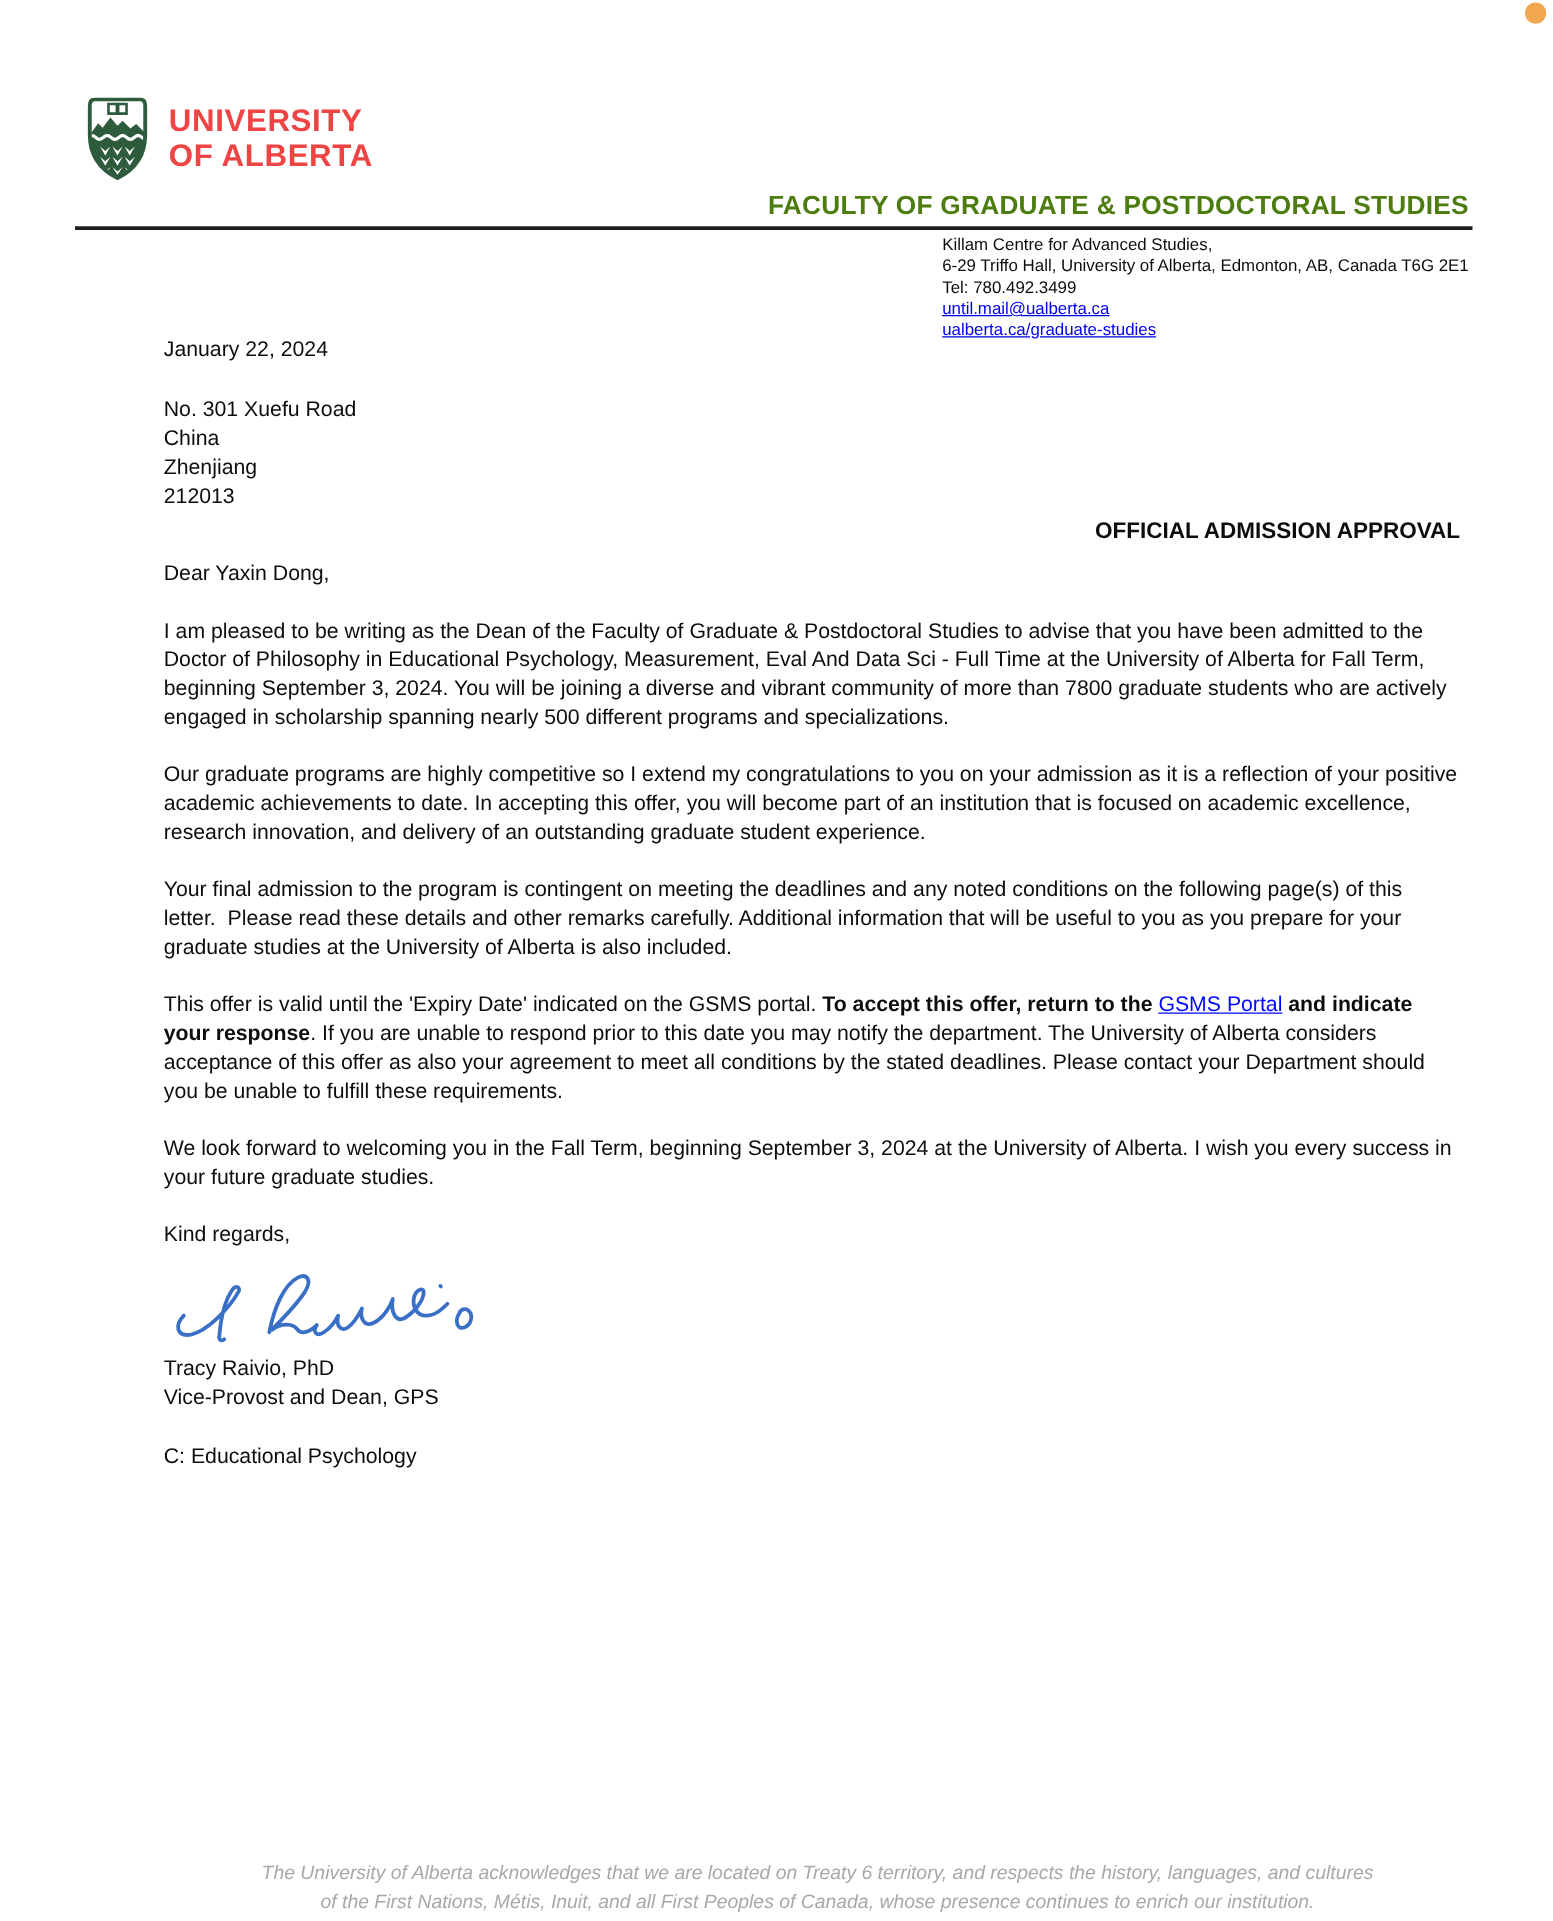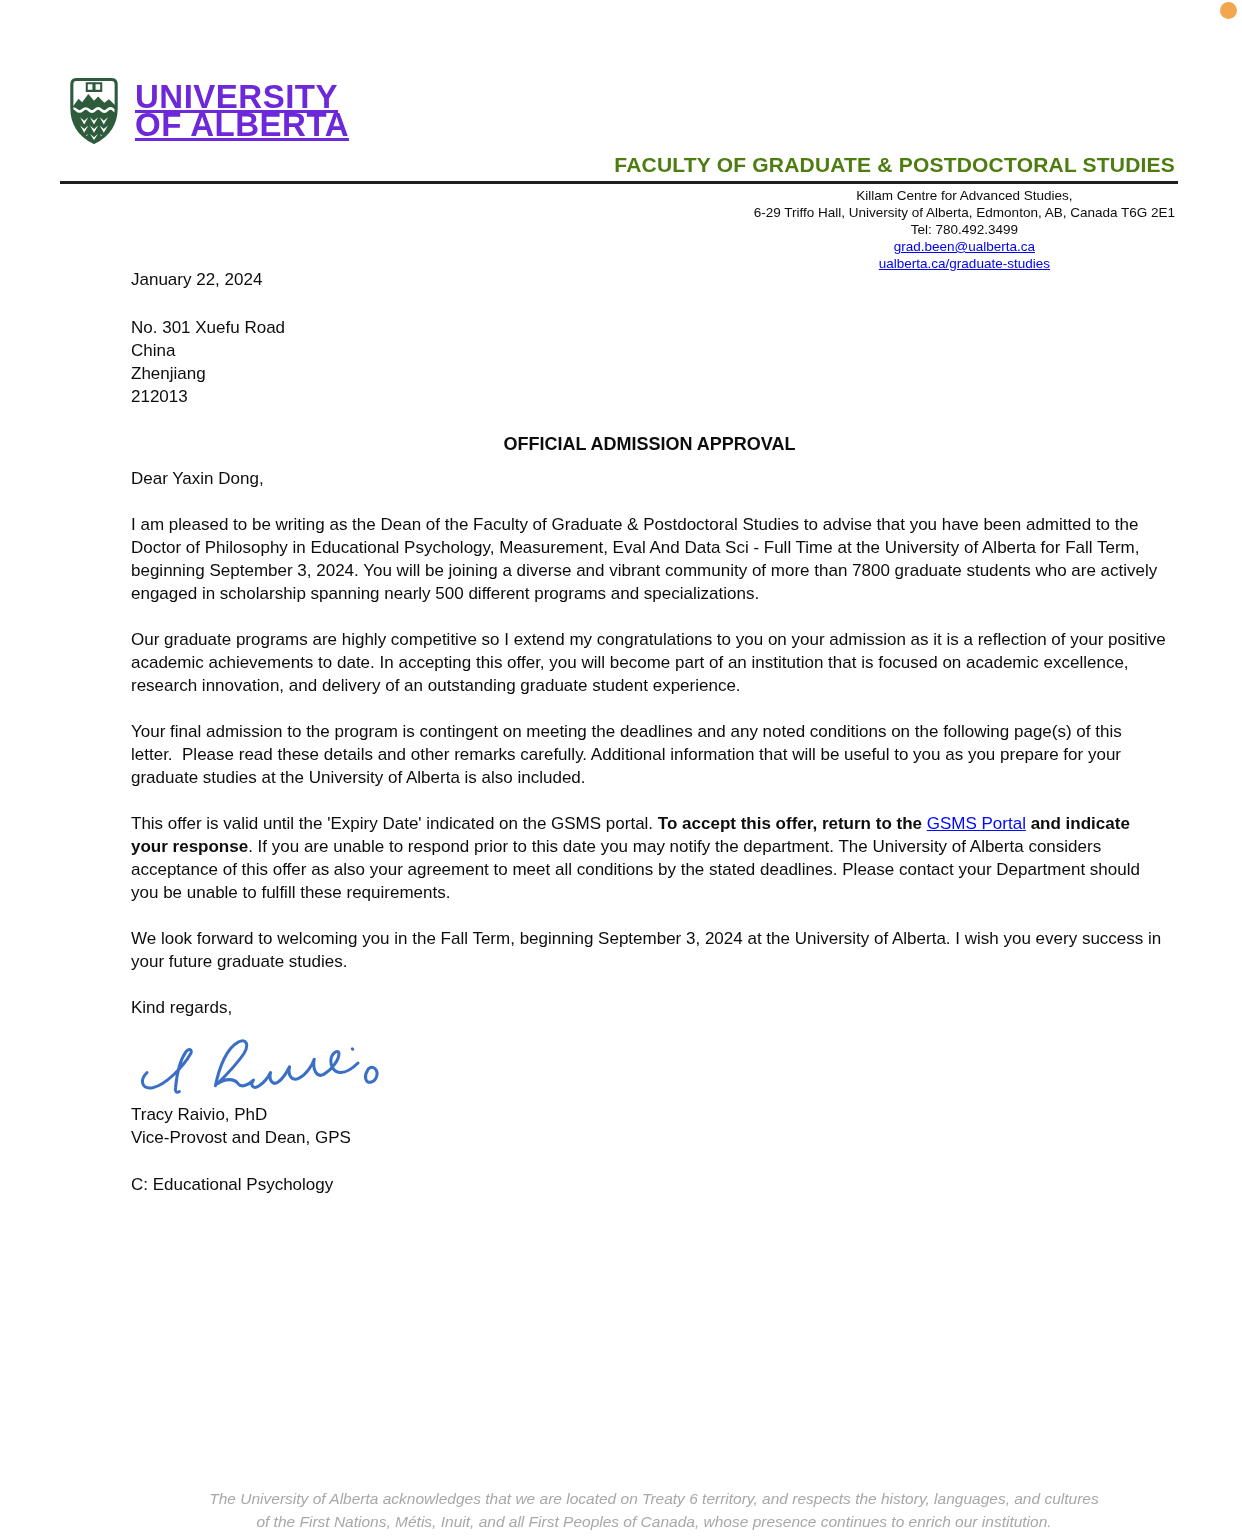--- a/index.html
+++ b/index.html
@@ -14,48 +14,48 @@
 
   .notif-dot {
     position: absolute; left: 1220px; top: 2px;
     width: 17px; height: 17px; border-radius: 50%;
     background: #f2a64d;
   }
 
   
   .brand { position: absolute; left: 68px; top: 78px; display: flex; align-items: center; gap: 15px; }
   .crest { width: 52px; height: 66px; display: block; }
-  .brand-text { color: #6d28d9; font-weight: 700; font-size: 33px; line-height: 28px; letter-spacing: 0.5px; text-decoration: underline; }
+  .brand-text { color: #ef4444; font-weight: 700; font-size: 25px; line-height: 28px; letter-spacing: 0.5px; }
 
   
   .faculty-title {
     position: absolute; right: 67px; top: 153px;
     font-size: 21px; font-weight: 700; color: #4d7c0f; letter-spacing: 0.2px;
   }
   .header-rule {
     position: absolute; left: 60px; right: 64px; top: 181px;
     height: 3px; background: #1f1f1f;
   }
   .contact-block {
     position: absolute; right: 67px; top: 187px;
-    text-align: center; font-size: 13.5px; line-height: 17px; color: #0d0d0d;
+    text-align: left; font-size: 13.5px; line-height: 17px; color: #0d0d0d;
   }
   .contact-block .line { display: block; }
   a.hlink { color: #0000ee; text-decoration: underline; cursor: pointer; display: inline-block; }
 
   
   .content {
     position: absolute; left: 131px; top: 268px; width: 1037px;
     font-size: 17px; line-height: 23px; color: #0d0d0d;
   }
   .date { margin-bottom: 25px; }
   .recipient div { display: block; }
   .letter-title {
-    text-align: center; font-weight: 700; font-size: 18px;
-    margin-top: 25px; margin-bottom: 11px;
+    text-align: right; font-weight: 700; font-size: 18px;
+    margin-top: 5px; margin-bottom: 11px;
   }
   .para { white-space: pre-wrap; margin: 0 0 23px 0; }
   .salutation { margin-bottom: 23px; }
   .b { font-weight: 700; }
   a.gsms-link { color: #0008ff; font-weight: 400; text-decoration: underline; cursor: pointer; }
 
   .closing { margin-top: 12px; }
   .signature-svg { display: block; margin: 6px 0 2px 0; width: 262px; height: 76px; }
   .signer div { display: block; }
   .cc-line { margin-top: 24px; }
@@ -112,21 +112,21 @@
   </div>
 </div>
 
 <div class="faculty-title">FACULTY OF GRADUATE &amp; POSTDOCTORAL STUDIES</div>
 <div class="header-rule"></div>
 
 <div class="contact-block">
   <span class="line">Killam Centre for Advanced Studies,</span>
   <span class="line">6-29 Triffo Hall, University of Alberta, Edmonton, AB, Canada T6G 2E1</span>
   <span class="line">Tel: 780.492.3499</span>
-  <span class="line"><a class="hlink">grad.been@ualberta.ca</a></span>
+  <span class="line"><a class="hlink">until.mail@ualberta.ca</a></span>
   <span class="line"><a class="hlink">ualberta.ca/graduate-studies</a></span>
 </div>
 
 <div class="content">
   <div class="date">January 22, 2024</div>
 
   <div class="recipient">
     <div>No. 301 Xuefu Road</div>
     <div>China</div>
     <div>Zhenjiang</div>

